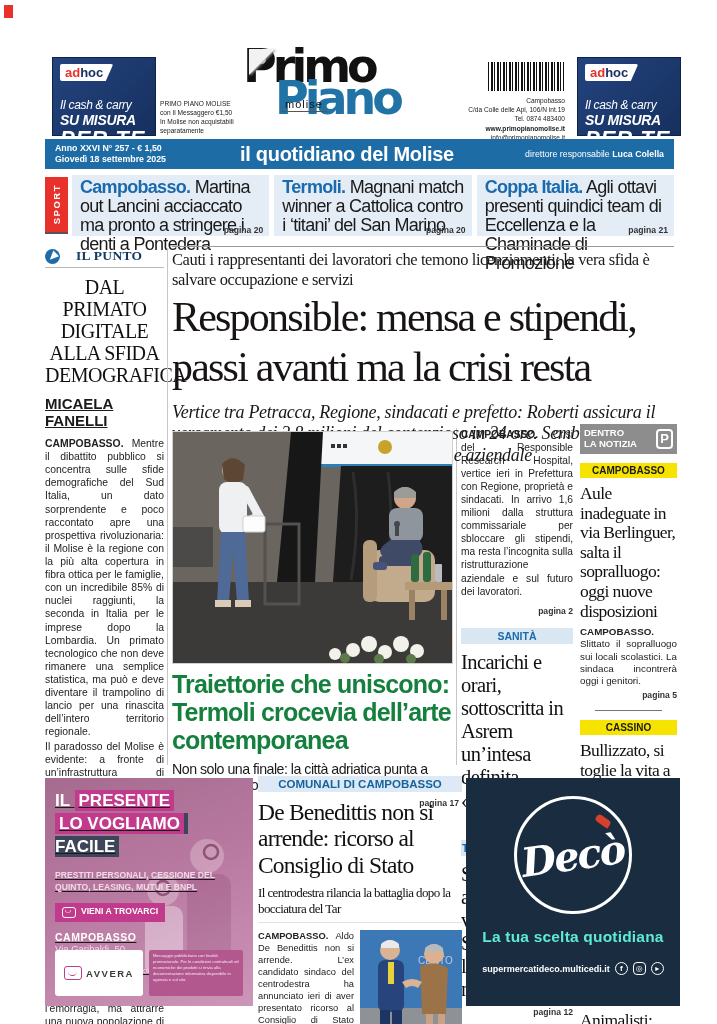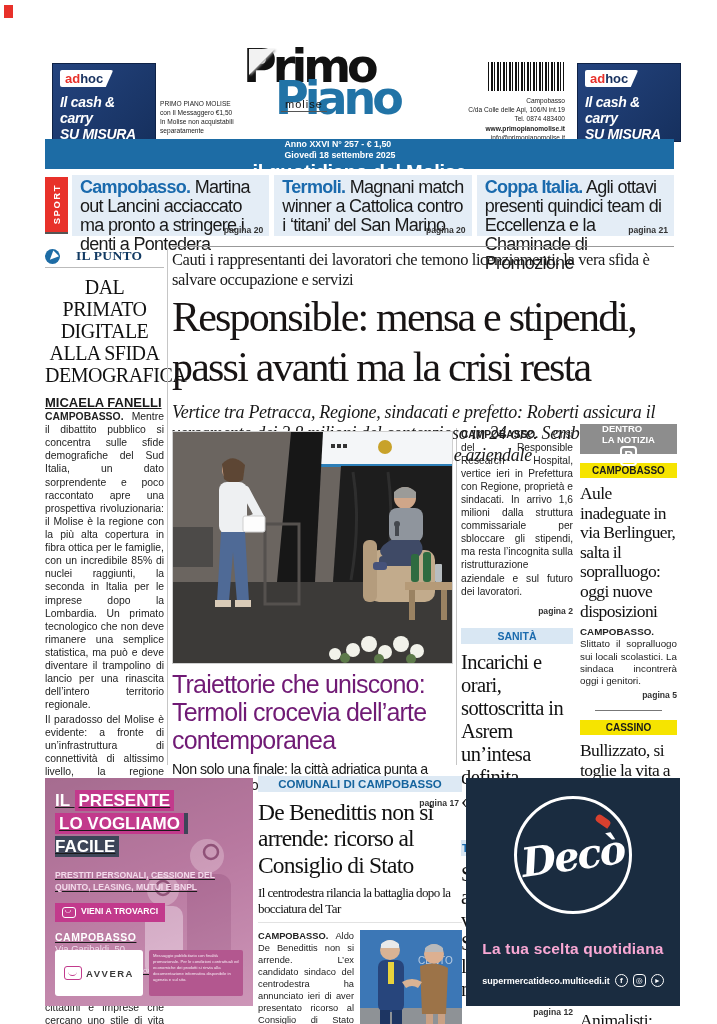--- a/index.html
+++ b/index.html
@@ -3,46 +3,46 @@
 <meta charset="utf-8">
 <style>
   * { margin:0; padding:0; box-sizing:border-box; }
   html,body { background:#e9e9e9; }
   .page { position:relative; width:717px; height:1024px; background:#ffffff; margin:0 auto;
           font-family:"Liberation Sans","DejaVu Sans",sans-serif; color:#1a1a1a; overflow:hidden; }
   .serif { font-family:"Liberation Serif","DejaVu Serif",serif; }
 
   
   .corner-mark { position:absolute; left:4px; top:5px; width:9px; height:13px; background:#e8312a; }
-  .adhoc { position:absolute; top:63px; width:104px; height:79px; background:linear-gradient(135deg,#24447f,#16305e);
+  .adhoc { position:absolute; top:57px; width:104px; height:79px; background:linear-gradient(135deg,#24447f,#16305e);
            border:1px solid #0e2247; padding:5px 7px; }
   .adhoc.left { left:52px; } .adhoc.right { left:577px; }
   .adhoc-tag { position:relative; background:#fff; display:inline-block; padding:1px 10px 1px 5px; font-weight:bold;
                font-size:13px; clip-path:polygon(0 0,100% 0,86% 100%,0 100%); border-radius:2px; }
   .adhoc-tag .ad { color:#e8312a; } .adhoc-tag .hoc { color:#16305e; }
-  .adhoc-l1 { color:#fff; font-weight:bold; font-style:italic; font-size:14px; margin-top:7px; letter-spacing:-0.3px; }
+  .adhoc-l1 { color:#fff; font-weight:normal; font-style:italic; font-size:12px; margin-top:17px; letter-spacing:-0.3px; }
   .adhoc-l2 { color:#fff; font-weight:bold; font-style:italic; font-size:14px; letter-spacing:-0.3px; }
   .adhoc-l3 { color:#fff; font-weight:bold; font-style:italic; font-size:22px; letter-spacing:1px; line-height:1; }
   .price-note { position:absolute; left:160px; top:100px; width:78px; font-size:6.6px; line-height:1.35; color:#222; }
   .logo { position:absolute; left:237px; top:43px; width:250px; height:86px; }
   .logo-primo { position:absolute; left:6px; top:-4px; font-family:"DejaVu Sans",sans-serif; font-weight:bold;
                 font-size:46px; letter-spacing:-4px; color:#111; }
   .logo-piano { position:absolute; left:38px; top:28px; font-family:"DejaVu Sans",sans-serif; font-weight:bold;
                 font-size:46px; letter-spacing:-4px; color:#2173a6; }
   .logo-fold { position:absolute; left:12px; top:6px; width:0; height:0; border-left:26px solid #f2f2f2;
                border-bottom:26px solid transparent; filter:drop-shadow(1px 1px 1px #999); }
   .logo-molise { position:absolute; left:44px; top:55px; font-size:11px; color:#111; letter-spacing:1px;
                  border-bottom:1px solid #555; padding:0 4px 1px 4px; }
   .barcode { position:absolute; left:488px; top:62px; width:76px; height:29px;
              background:repeating-linear-gradient(90deg,#111 0 1px,#fff 1px 3px,#111 3px 5px,#fff 5px 6px); }
   .contact { position:absolute; left:452px; top:96px; width:113px; font-size:6.6px; line-height:1.4;
              text-align:right; color:#222; }
   .contact .b { font-weight:bold; }
   .dateline { position:absolute; left:45px; top:139px; width:629px; height:30px; background:#1d6ca5; color:#fff;
-              display:flex; align-items:center; padding:0 10px;flex-direction:column; }
+              display:flex; align-items:center; padding:0 10px; }
   .dl-issue { font-size:8.8px; font-weight:bold; line-height:1.25; width:150px; }
   .dl-title { flex:1; text-align:center; font-weight:bold; font-size:20px; letter-spacing:-0.3px; }
   .dl-dir { width:175px; text-align:right; font-size:8.8px; }
   .dl-dir .b { font-weight:bold; }
 
   
   .sport-tab { position:absolute; left:45px; top:177px; width:23px; height:57px; background:#e8312a; color:#fff;
                display:flex; align-items:center; justify-content:center; border-bottom:2px solid #555; }
   .sport-tab span { writing-mode:vertical-rl; transform:rotate(180deg); font-size:9.5px; font-weight:bold; letter-spacing:1.5px; }
   .teasers { position:absolute; left:72px; top:175px; width:602px; height:61px; display:flex; gap:5px; }
@@ -55,57 +55,57 @@
   
   .col-left { position:absolute; left:45px; top:248px; width:119px; }
   .punto-head { display:flex; align-items:center; gap:16px; border-bottom:1px solid #bbb; padding-bottom:3px; }
   .punto-icon { width:15px; height:15px; border-radius:50%; background:#1d6ca5; position:relative; flex:none; }
   .punto-icon::after { content:""; position:absolute; left:4px; top:3px; width:0; height:0;
                        border-left:4px solid transparent; border-right:4px solid transparent; border-top:9px solid #fff;
                        transform:rotate(45deg); }
   .punto-label { font-family:"Liberation Serif",serif; font-weight:bold; font-size:13.5px; color:#123a63; letter-spacing:0.3px; }
   .punto-title { font-family:"Liberation Serif",serif; font-size:20px; line-height:1.1; text-align:center;
                  color:#111; margin:8px 0 9px 0; letter-spacing:-0.5px; }
-  .punto-author { font-size:13px; font-weight:bold; text-decoration:underline; margin-bottom:0; }
+  .punto-author { font-size:15px; font-weight:bold; text-decoration:underline; margin-bottom:8px; }
   .punto-body { font-size:10.4px; line-height:1.26; text-align:justify; color:#222; }
   .punto-body .lead { font-weight:bold; }
   .punto-body p + p { margin-top:1px; }
   .vrule { position:absolute; background:#c6c6c6; width:1px; }
 
   
   .lead-block { position:absolute; left:172px; top:246px; width:502px; border-top:1px solid #999; padding-top:3px; }
   .kicker { font-family:"Liberation Serif",serif; font-size:16.5px; letter-spacing:-0.4px; color:#1a1a1a; }
   .headline { font-family:"Liberation Serif",serif; font-size:42px; line-height:1.2; letter-spacing:-1.8px;
               color:#181414; margin-top:2px; }
   .subhead { font-family:"Liberation Serif",serif; font-style:italic; font-size:18px; line-height:1.2;
              letter-spacing:-0.3px; color:#181818; margin-top:9px; }
 
   
   .lead-photo { position:absolute; left:172px; top:431px; width:281px; height:233px; border:1px solid #d0d0d0; }
   .lead-photo svg { display:block; }
 
   
   .culture { position:absolute; left:172px; top:670px; width:287px; }
-  .culture-title { font-size:25px; line-height:1.12; letter-spacing:-0.8px; color:#701a75; font-weight:400; }
+  .culture-title { font-size:25px; line-height:1.12; letter-spacing:-0.8px; color:#15803d; font-weight:700; }
   .culture-sub { font-size:14.2px; letter-spacing:-0.5px; margin-top:7px; color:#1a1a1a; }
   .culture .page-ref { margin-top:5px; }
 
   
   .col-briefs { position:absolute; left:461px; top:428px; width:112px; }
   .brief-body { font-size:10.2px; line-height:1.28; text-align:justify; color:#222; }
   .brief-body .lead { font-weight:bold; }
   .col-briefs .page-ref { margin-top:8px; }
   .sec-label { background:#d9e7f3; color:#1a6aad; font-weight:bold; font-size:10.5px; text-align:center;
                padding:2px 0; margin-top:12px; }
   .sec-title { font-family:"Liberation Serif",serif; font-size:20.5px; line-height:1.13; letter-spacing:-0.6px;
                color:#111; margin-top:7px; }
 
   
   .col-dentro { position:absolute; left:580px; top:424px; width:97px; }
-  .dentro-head { background:#8d8d8d; color:#fff; height:30px; display:flex; align-items:center; padding:0 4px;flex-direction:column; }
+  .dentro-head { background:#8d8d8d; color:#fff; height:30px; display:flex; align-items:center; padding:0 4px; }
   .dentro-head .txt { font-size:9.5px; font-weight:bold; line-height:1.15; flex:1; }
   .p-logo { width:17px; height:20px; border:2px solid #fff; border-radius:4px; color:#fff; font-weight:bold;
             font-size:13px; text-align:center; line-height:16px; }
   .ylabel { background:#f6e400; font-weight:bold; font-size:10px; text-align:center; padding:2px 0; margin-top:9px; }
   .dentro-title { font-family:"Liberation Serif",serif; font-size:17.5px; line-height:1.12; letter-spacing:-0.6px;
                   color:#111; margin-top:6px; }
   .dentro-body { font-size:9.8px; line-height:1.25; text-align:justify; margin-top:5px; color:#222; }
   .dentro-body .lead { font-weight:bold; }
   .col-dentro .page-ref { margin-top:3px; }
   .dentro-div { width:70%; height:1px; background:#777; margin:10px auto 2px auto; }
@@ -147,21 +147,21 @@
   .com-photo { width:102px; height:114px; flex:none; }
 
   .deco { position:absolute; left:466px; top:778px; width:214px; height:228px; background:#1a2c40;
           display:flex; flex-direction:column; align-items:center; }
   .deco-circle { margin-top:18px; width:118px; height:118px; border:3px solid #fff; border-radius:50%;
                  display:flex; align-items:center; justify-content:center; position:relative; }
   .deco-word { font-family:"DejaVu Serif",serif; font-style:italic; font-weight:bold; font-size:40px;
                color:#fff; transform:rotate(-8deg); letter-spacing:-2px; }
   .deco-accent { position:absolute; right:18px; top:18px; width:16px; height:8px; background:#d8402e;
                  border-radius:8px 8px 0 8px; transform:rotate(35deg); }
-  .deco-tag { margin-top:26px; color:#f9a8d4; font-size:15.5px; font-weight:bold; letter-spacing:0.2px; }
+  .deco-tag { margin-top:14px; color:#5eead4; font-size:15.5px; font-weight:bold; letter-spacing:0.2px; }
   .deco-site { margin-top:16px; display:flex; align-items:center; gap:5px; color:#fff; }
   .deco-site .url { font-size:9px; font-weight:bold; }
   .soc { width:13px; height:13px; border:1.4px solid #fff; border-radius:50%; font-size:8px; line-height:11px;
          text-align:center; font-weight:bold; color:#fff; }
   .soc.sq { border-radius:4px; }
 </style>
 </head>
 <body>
 
 <div class="page">

